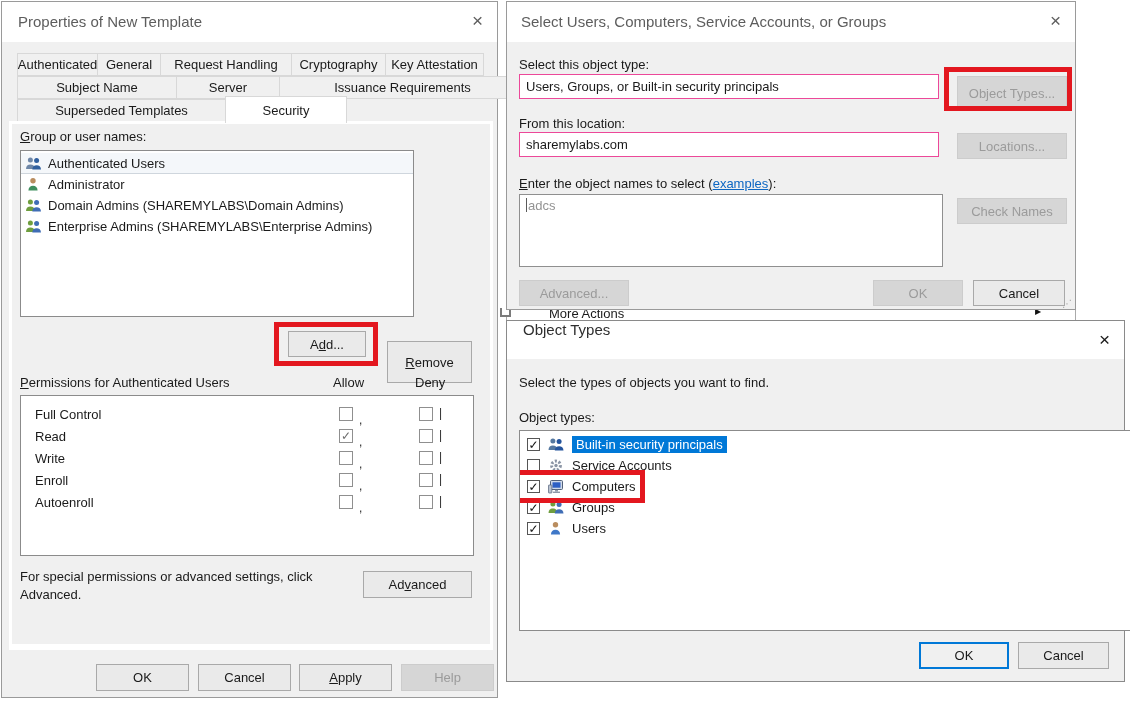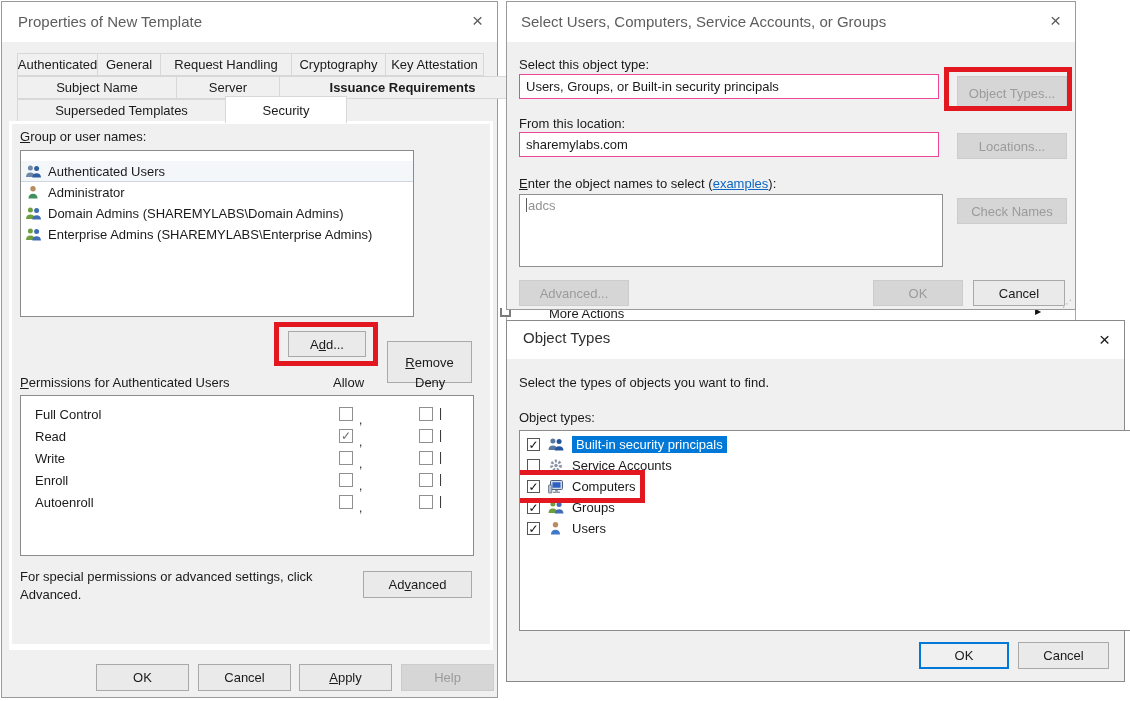--- a/index.html
+++ b/index.html
@@ -67,33 +67,33 @@
     <div class="tabrow" style="top:51px;">
       <div class="tab" style="width:81px;">Authenticated</div>
       <div class="tab" style="width:64px;">General</div>
       <div class="tab" style="width:132px;">Request Handling</div>
       <div class="tab" style="width:95px;">Cryptography</div>
       <div class="tab" style="width:99px;">Key Attestation</div>
     </div>
     <div class="tabrow" style="top:74px;">
       <div class="tab" style="width:160px;">Subject Name</div>
       <div class="tab" style="width:104px;">Server</div>
-      <div class="tab" style="width:247px;font-weight:bold;">Issuance Requirements</div>
+      <div class="tab" style="width:247px;">Issuance Requirements</div>
     </div>
     <div class="tabrow" style="top:97px;">
       <div class="tab" style="width:209px;">Superseded Templates</div>
       <div class="tab active" style="width:122px;">Security</div>
     </div>
 
     <div class="tabpanel"></div>
 
     <div class="label" style="left:18px; top:127px;">
       <u>G</u><span>roup or user names:</span>
     </div>
-    <div class="listbox" style="left:18px; top:148px; width:394px; height:167px; padding-top:10px;">
+    <div class="listbox" style="left:18px; top:148px; width:394px; height:167px; padding-top:2px;">
       <div class="lb-item selrow">
         <span class="ico">
           <svg width="17" height="15" viewBox="0 0 17 15">
               <circle cx="5.4" cy="4" r="2.5" fill="#6e87a8"></circle>
               <path d="M1 13c0-3 1.9-4.4 4.4-4.4S9.8 10 9.8 13z" fill="#6e87a8"></path>
               <circle cx="11.6" cy="4.4" r="2.5" fill="#2f5f9e"></circle>
               <path d="M7.3 13.6c0-3 1.9-4.4 4.3-4.4 2.5 0 4.4 1.4 4.4 4.4z" fill="#2f5f9e"></path>
             </svg>
         </span>
         <span>Authenticated Users</span>
@@ -231,21 +231,21 @@
     <div class="btn disabled" style="left:450px; top:196px; width:110px; height:26px;">Check Names</div>
 
     <div class="btn disabled" style="left:12px; top:278px; width:110px; height:26px;">Advanced...</div>
     <div class="btn disabled" style="left:366px; top:278px; width:90px; height:26px;">OK</div>
     <div class="btn" style="left:466px; top:278px; width:92px; height:26px;">Cancel</div>
     <span class="grip">⋰</span>
   </div>
 
   <div class="dialog" style="left:506px; top:320px; width:619px; height:362px; border-color:#8a8a8a; z-index:30;">
     <div class="titlebar" style="height:38px;">
-      <span class="title" style="left:16px; top:8px; color:#2f2f2f;">Object Types</span>
+      <span class="title" style="left:16px; top:0; color:#2f2f2f;">Object Types</span>
       <span class="close-x" style="color:#1a1a1a;">×</span>
     </div>
 
     <div class="label" style="left:12px; top:54px;">Select the types of objects you want to find.</div>
     <div class="label" style="left:12px; top:89px;">Object types:</div>
 
     <div class="listbox" style="left:12px; top:109px; width:616px; height:201px; padding-top:3px;">
       <div class="ot-row">
         <span class="ot-cb checked"></span>
         <span class="ico">

